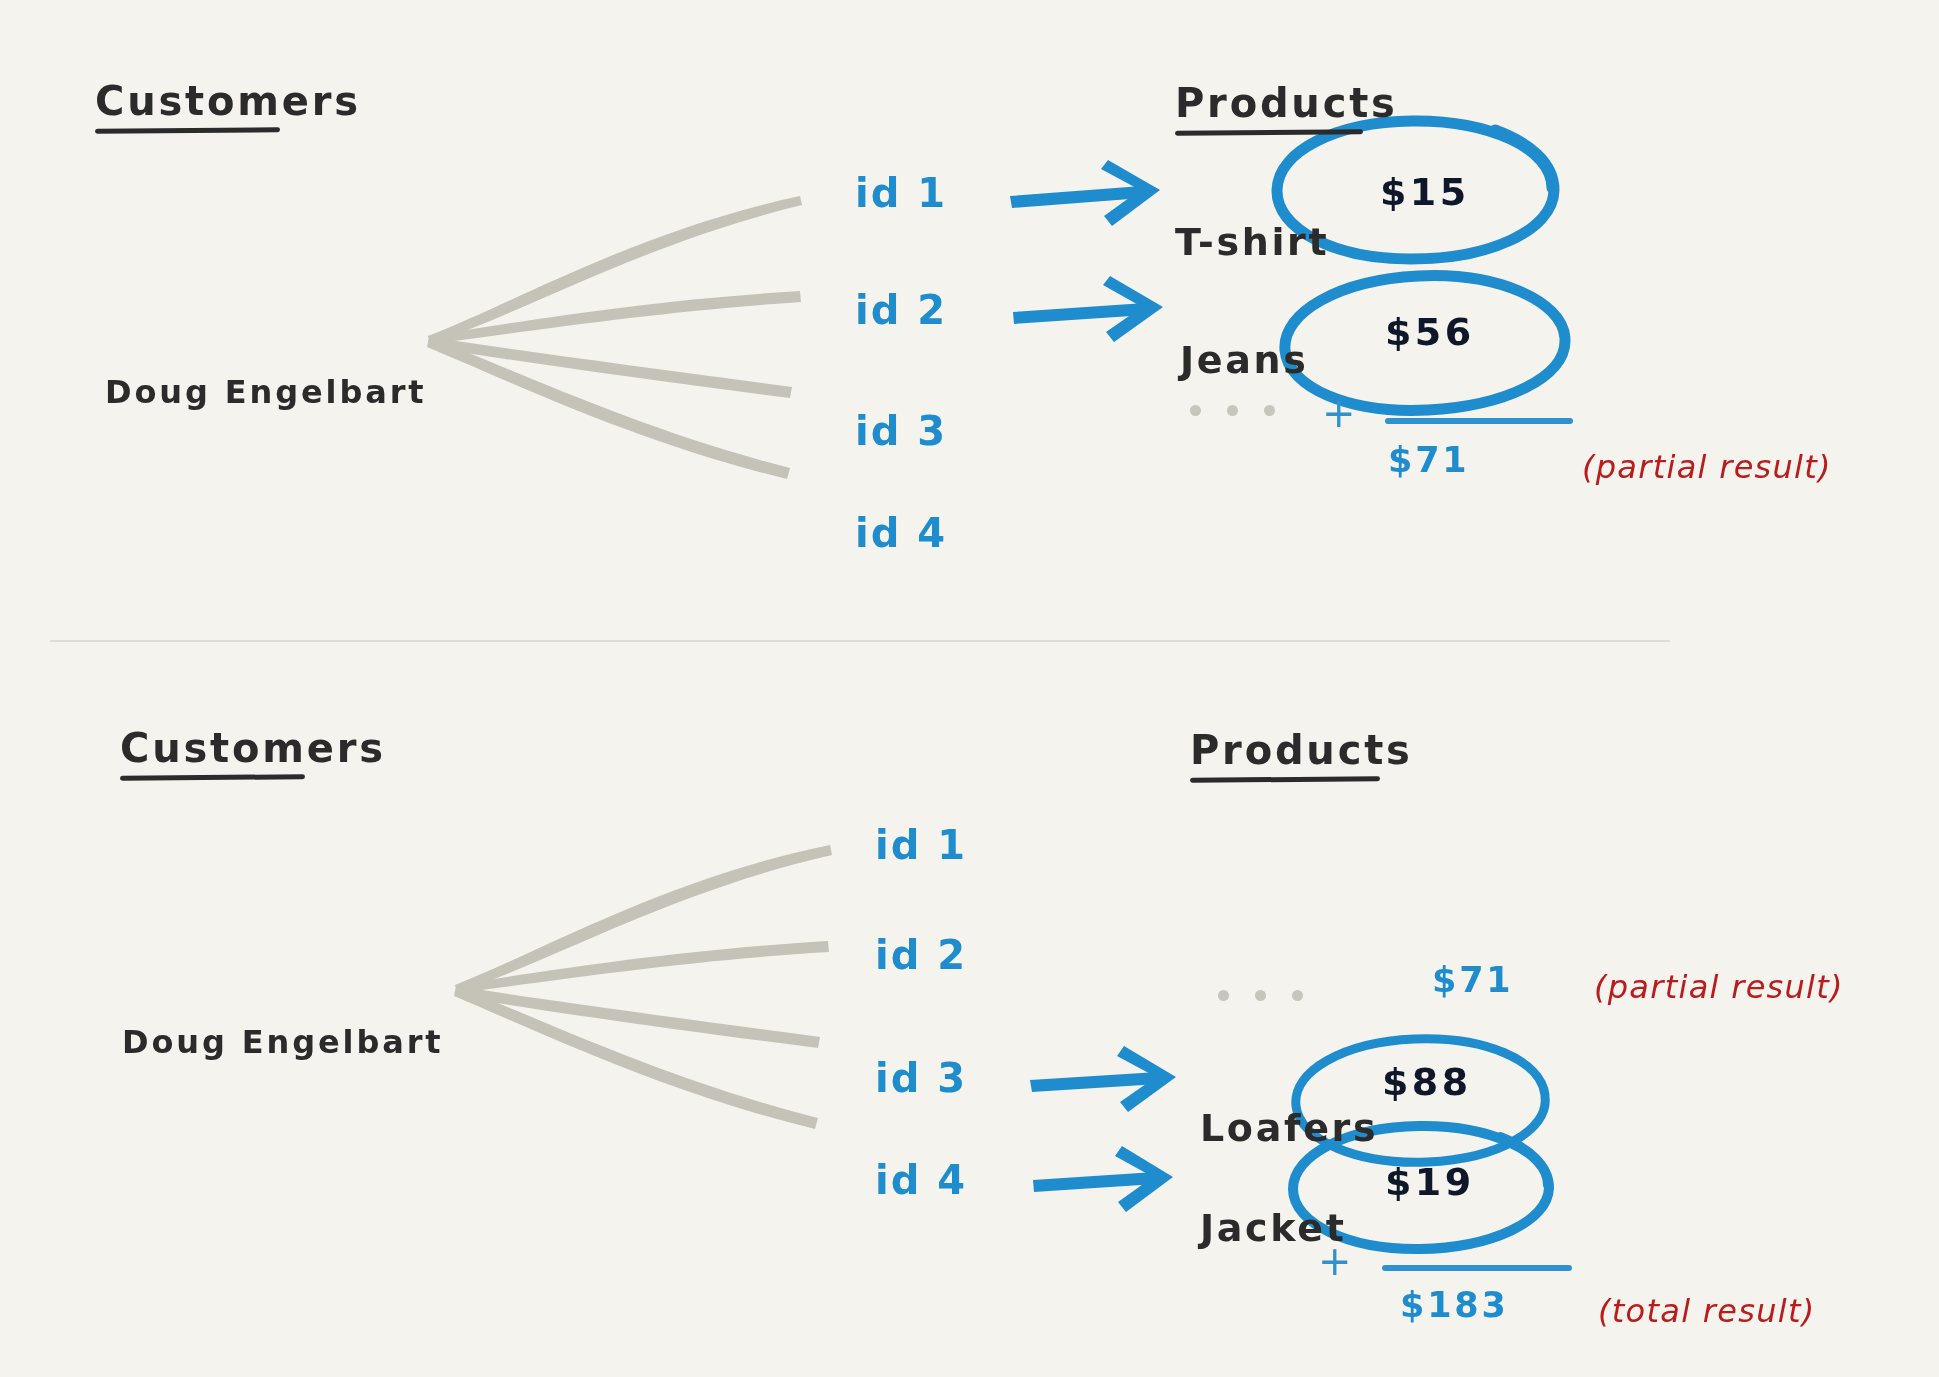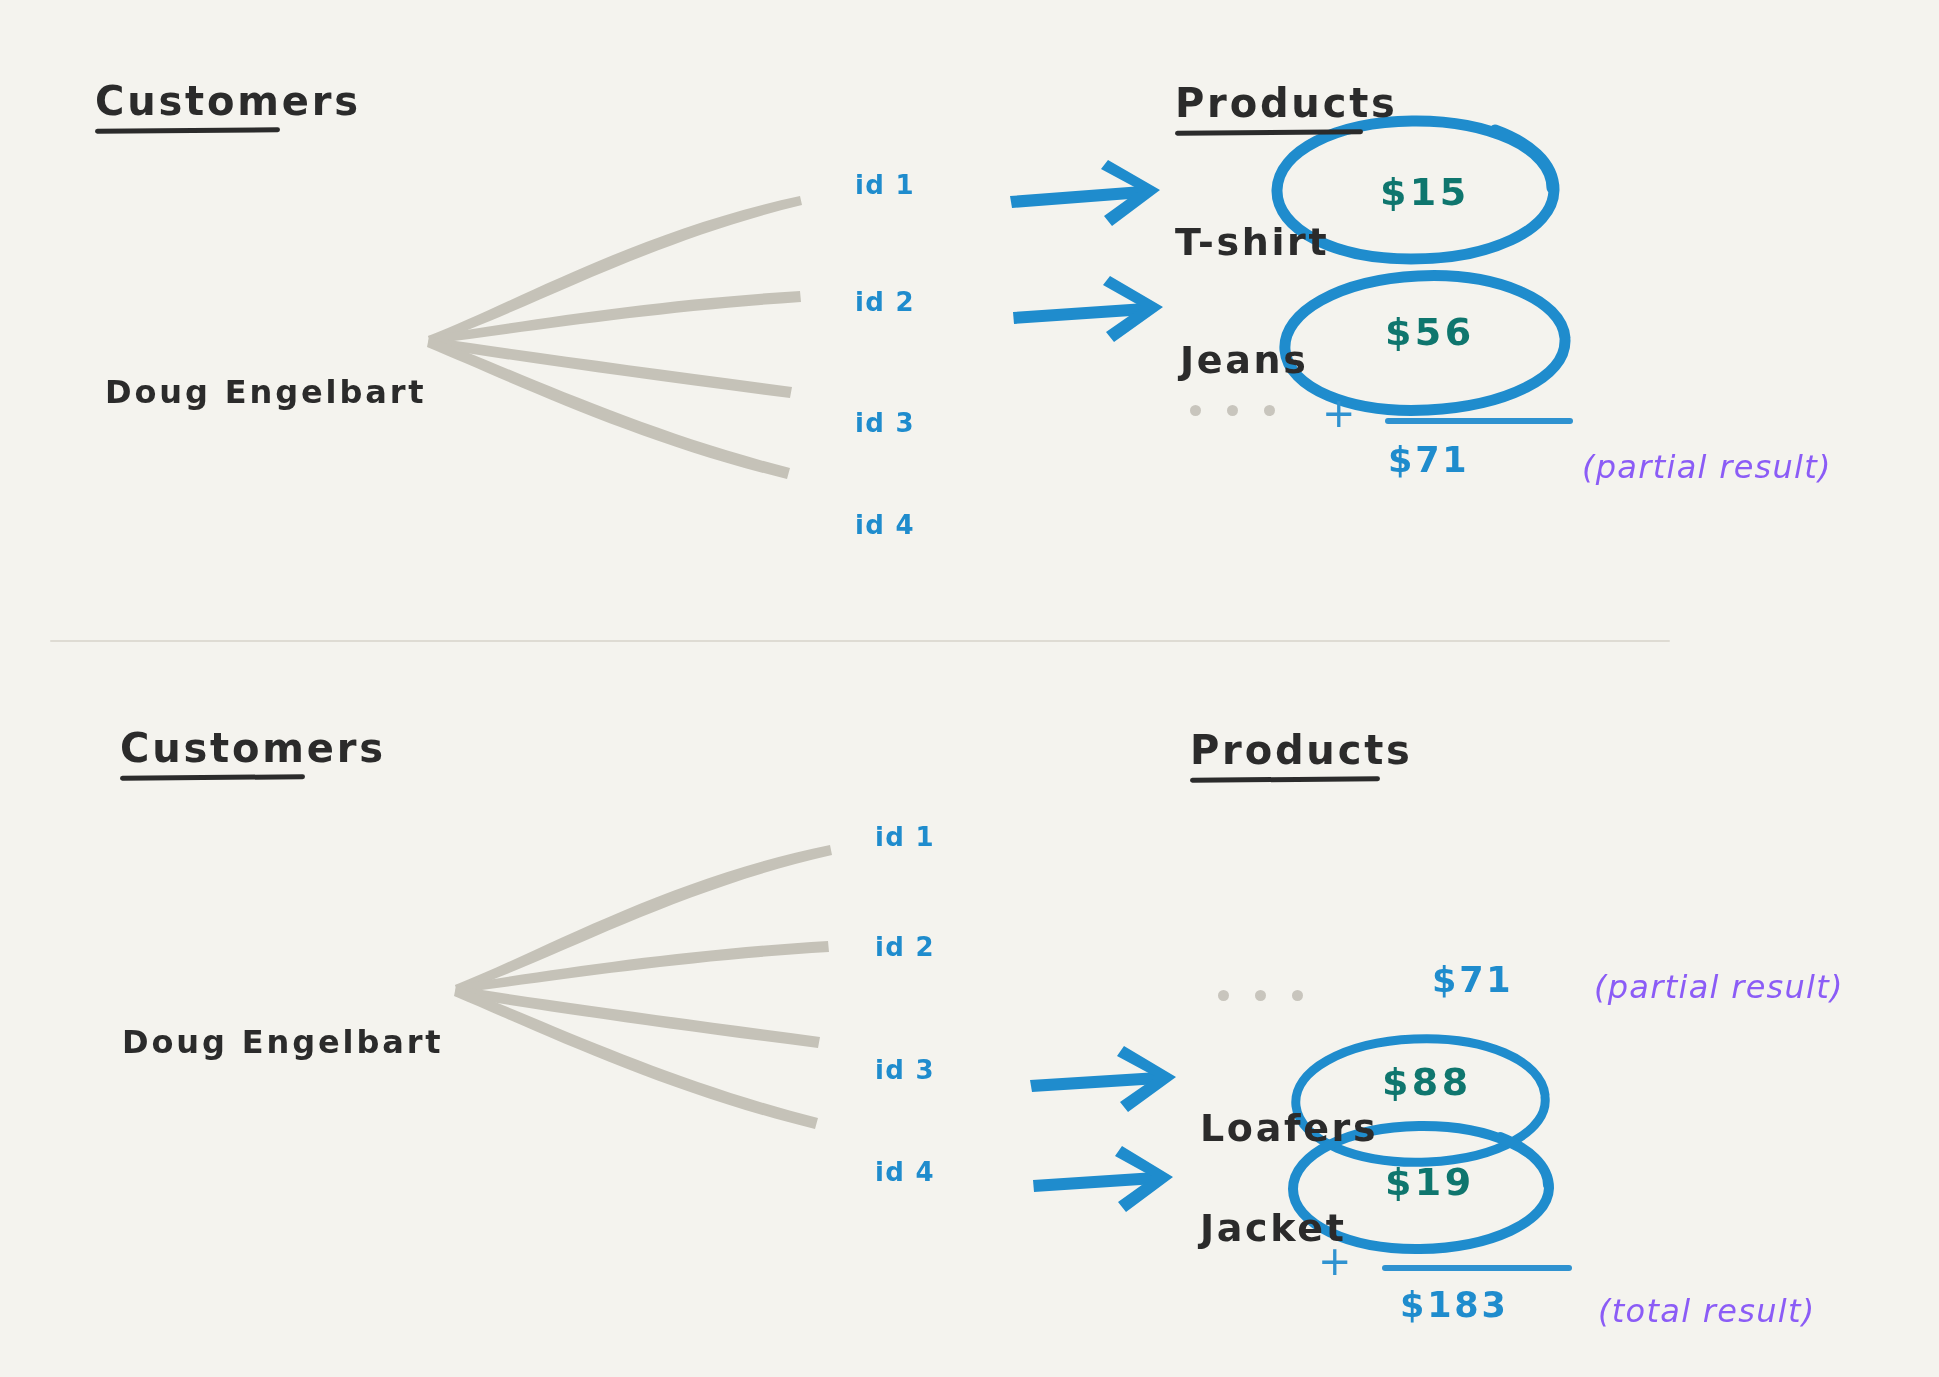--- a/index.html
+++ b/index.html
@@ -30,25 +30,25 @@
   .hand-ink {
     color: #2b2b2b;
     font-weight: 700;
     margin-top: 48px;
   }
   .hand-blue {
     color: #1f8ccd;
     font-weight: 700;
   }
   .hand-gray {
-    color: #0f766e;
+    color: #0f172a;
     font-weight: 700;
   }
   .hand-gray-light {
-    color: #8b5cf6;
+    color: #b91c1c;
     font-weight: 400;
     font-style: italic;
     letter-spacing: 0.04em;
   }
 
   
   .heading {
     font-size: 40px;
     font-weight: 700;
     color: #2b2b2b;
@@ -64,21 +64,21 @@
     background: #2b2b2b;
     border-radius: 3px;
     transform: rotate(-0.5deg);
   }
 
   .name-label {
     font-size: 32px;
     letter-spacing: 0.09em;
   }
   .id-label {
-    font-size: 26px;
+    font-size: 40px;
     letter-spacing: 0.05em;
     text-align: right;
   }
   .product-label {
     font-size: 38px;
     letter-spacing: 0.07em;
   }
   .price-label {
     font-size: 38px;
     letter-spacing: 0.09em;

